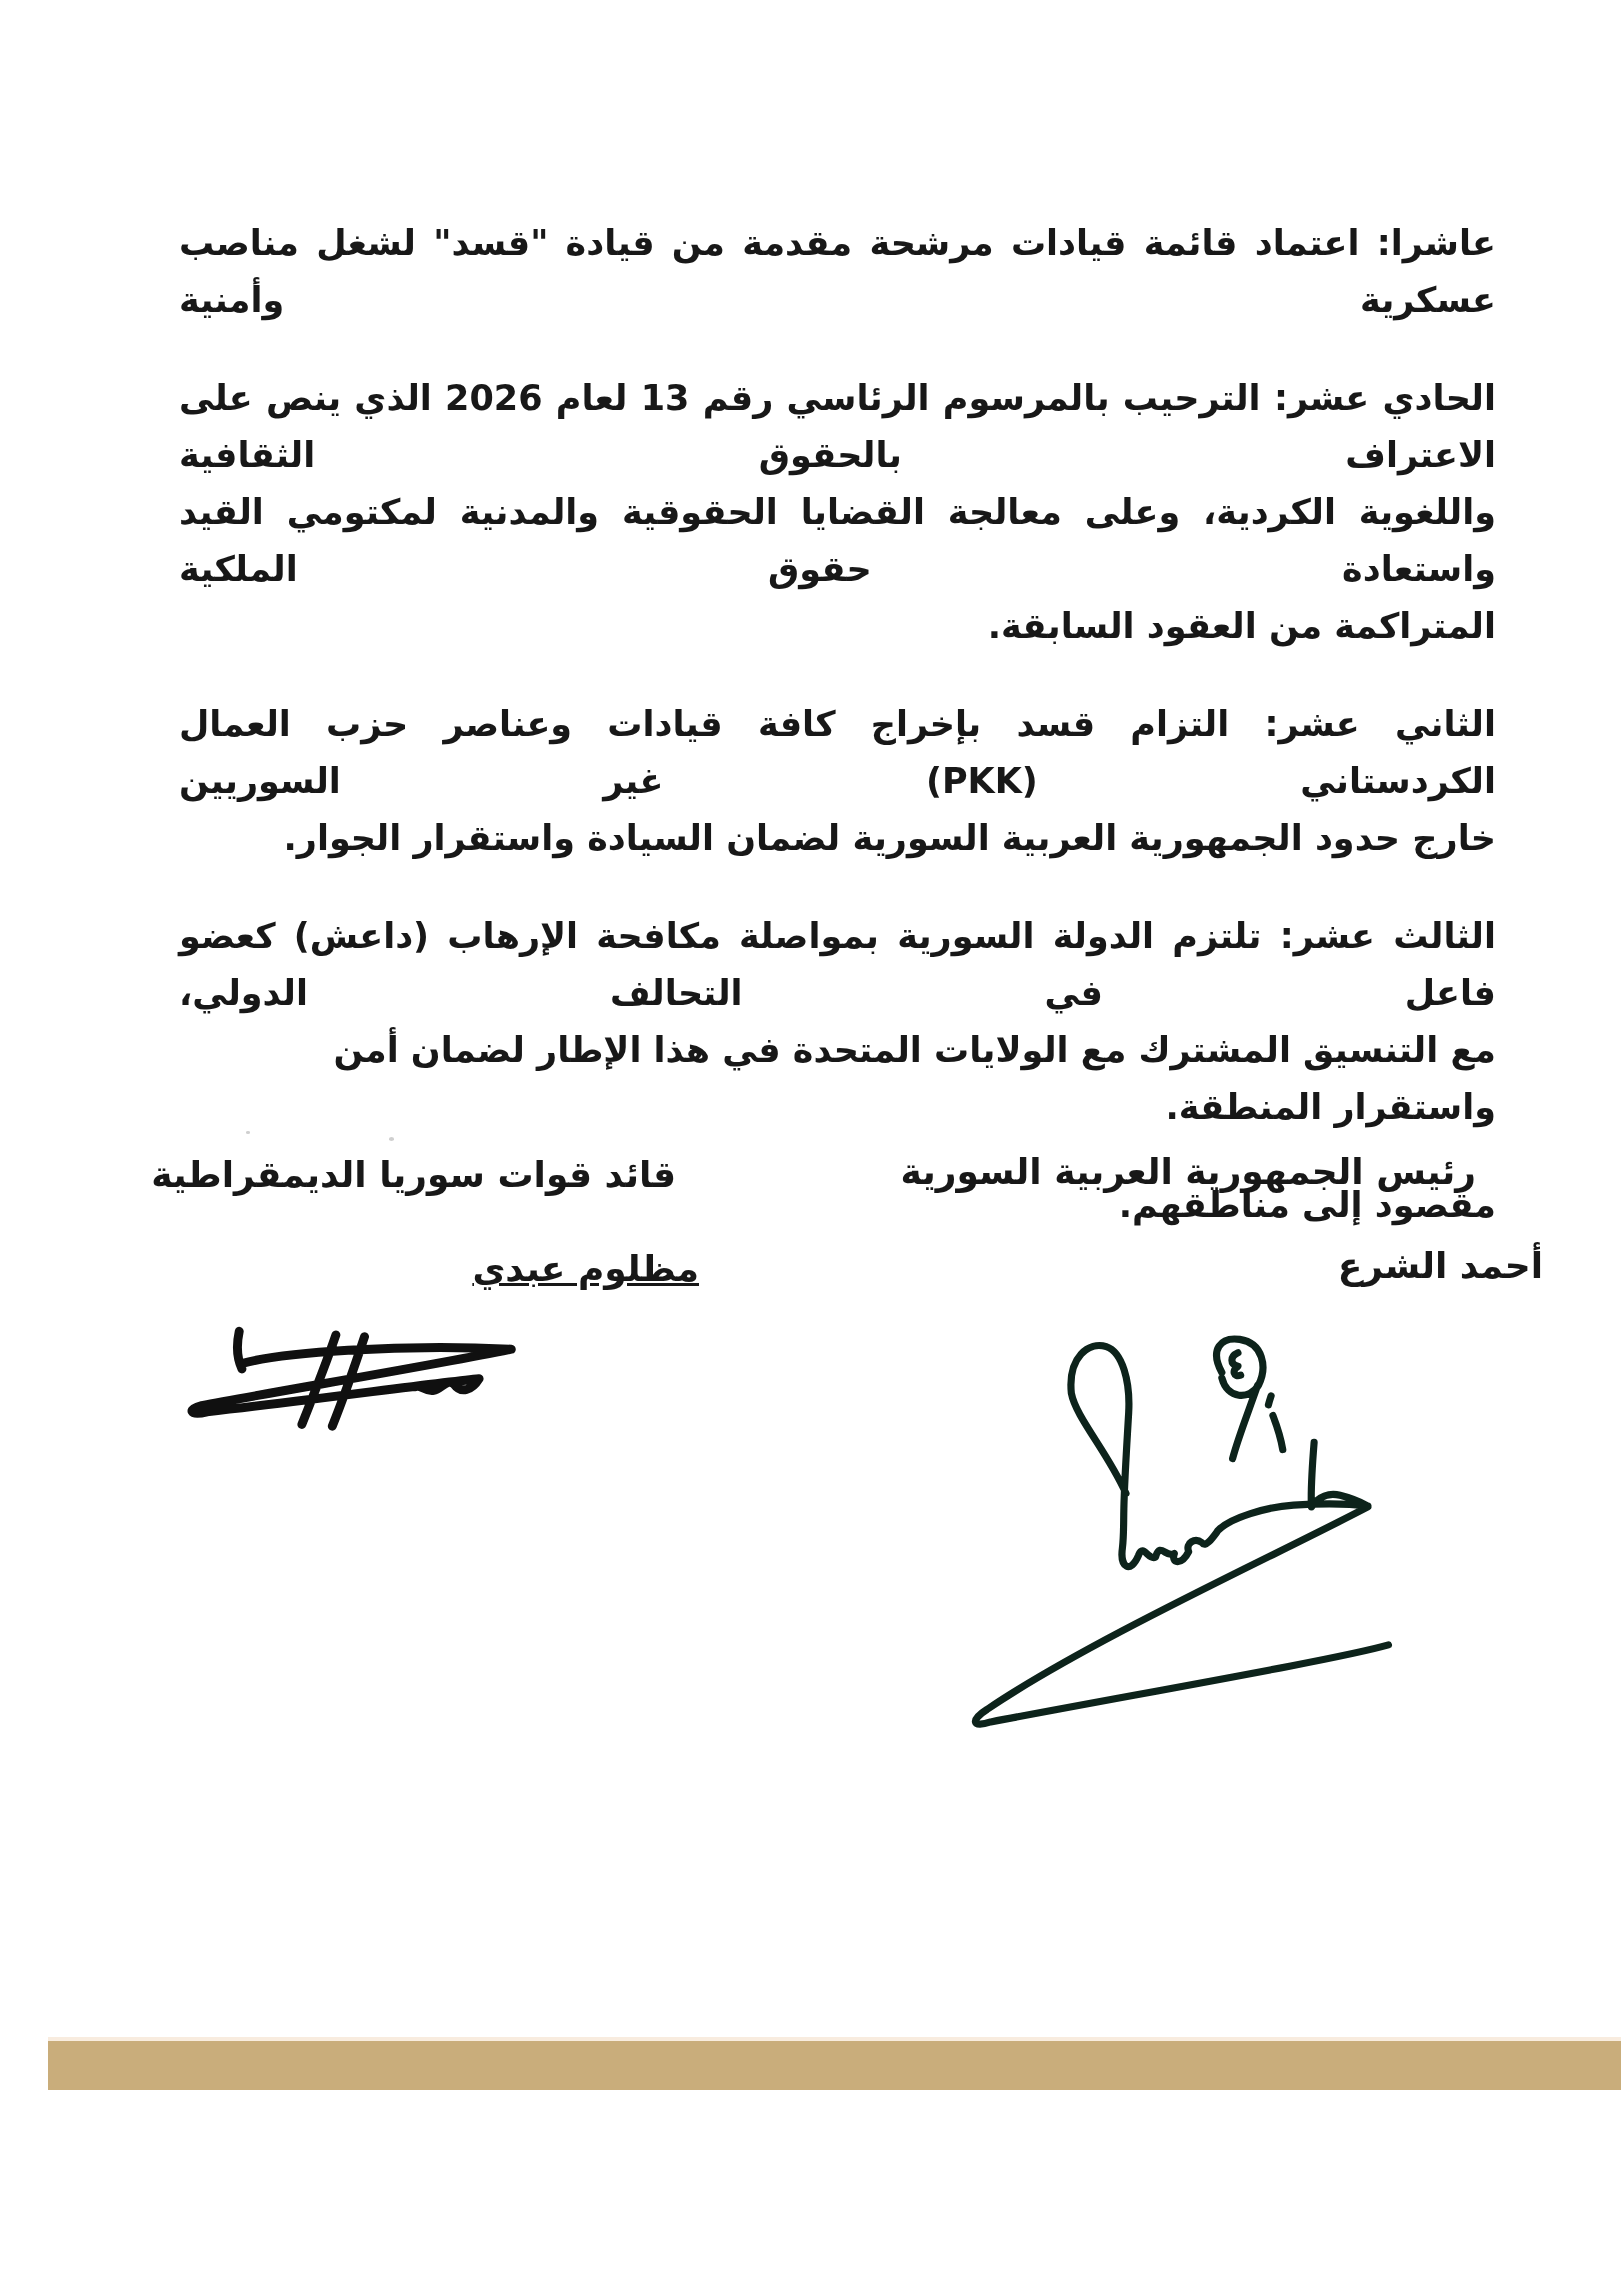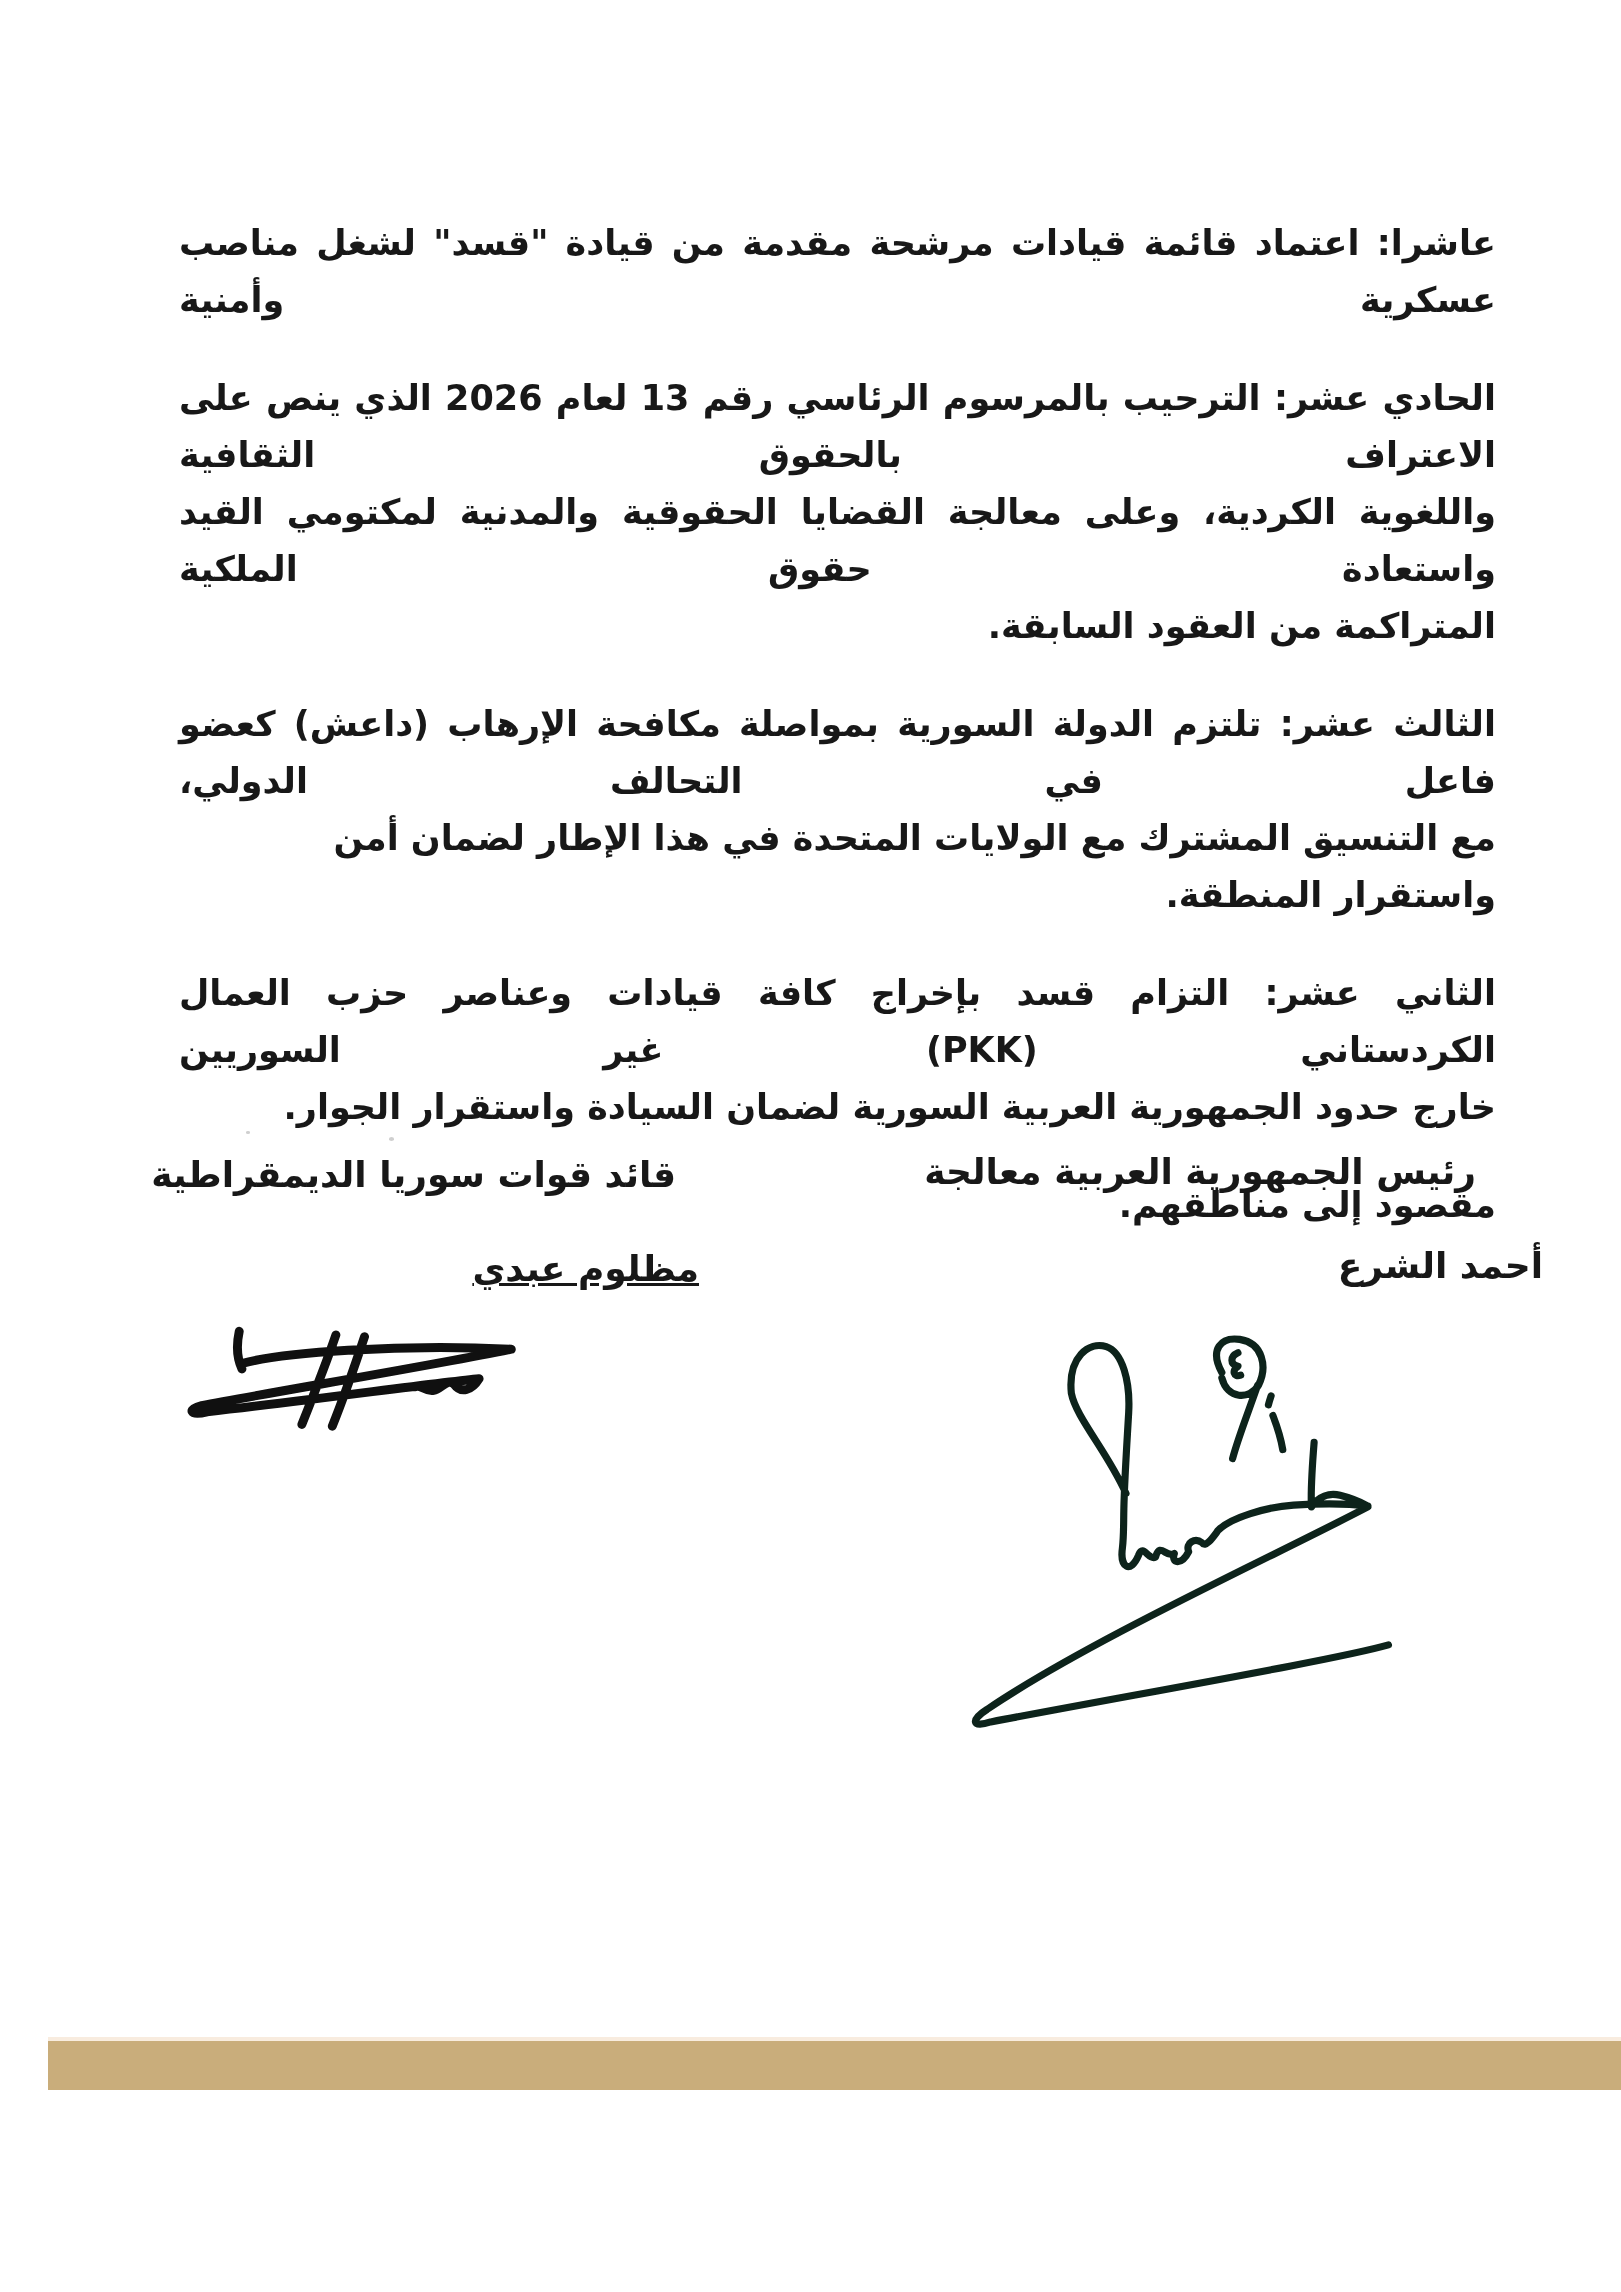--- a/index.html
+++ b/index.html
@@ -72,36 +72,36 @@
       <div class="line j"><strong class="lead">عاشرا:</strong><span> اعتماد قائمة قيادات مرشحة مقدمة من قيادة "قسد" لشغل مناصب عسكرية وأمنية</span></div>
     </div>
 
     <div class="para">
       <div class="line j"><strong class="lead">الحادي عشر:</strong><span> الترحيب بالمرسوم الرئاسي رقم 13 لعام 2026 الذي ينص على الاعتراف بالحقوق الثقافية</span></div>
       <div class="line j">واللغوية الكردية، وعلى معالجة القضايا الحقوقية والمدنية لمكتومي القيد واستعادة حقوق الملكية</div>
       <div class="line r">المتراكمة من العقود السابقة.</div>
     </div>
 
     <div class="para">
-      <div class="line j"><strong class="lead">الثالث عشر:</strong><span> تلتزم الدولة السورية بمواصلة مكافحة الإرهاب (داعش) كعضو فاعل في التحالف الدولي،</span></div>
-      <div class="line r">مع التنسيق المشترك مع الولايات المتحدة في هذا الإطار لضمان أمن واستقرار المنطقة.</div>
+      <div class="line j"><strong class="lead">الثاني عشر:</strong><span> التزام قسد بإخراج كافة قيادات وعناصر حزب العمال الكردستاني (PKK) غير السوريين</span></div>
+      <div class="line r">خارج حدود الجمهورية العربية السورية لضمان السيادة واستقرار الجوار.</div>
     </div>
 
     <div class="para">
-      <div class="line j"><strong class="lead">الثاني عشر:</strong><span> التزام قسد بإخراج كافة قيادات وعناصر حزب العمال الكردستاني (PKK) غير السوريين</span></div>
-      <div class="line r">خارج حدود الجمهورية العربية السورية لضمان السيادة واستقرار الجوار.</div>
+      <div class="line j"><strong class="lead">الثالث عشر:</strong><span> تلتزم الدولة السورية بمواصلة مكافحة الإرهاب (داعش) كعضو فاعل في التحالف الدولي،</span></div>
+      <div class="line r">مع التنسيق المشترك مع الولايات المتحدة في هذا الإطار لضمان أمن واستقرار المنطقة.</div>
     </div>
 
     <div class="para">
       <div class="line r">مقصود إلى مناطقهم.</div>
     </div>
 
   </div>
 
-  <div class="sig-title sig-title-right">رئيس الجمهورية العربية معالجة</div>
+  <div class="sig-title sig-title-right">رئيس الجمهورية العربية السورية</div>
   <div class="sig-title sig-title-left">قائد قوات سوريا الديمقراطية</div>
   <div class="sig-name sig-name-right">أحمد الشرع</div>
   <div class="sig-name sig-name-left">مظلوم عبدي</div>
 
   <svg class="sig-svg sig-svg-left" width="537" height="179" viewBox="0 0 600 200" xmlns="http://www.w3.org/2000/svg">
     <path class="sig-stroke-left" stroke-width="10" d="
       M 74,16 C 71,30 71,45 77,58
       M 77,52 C 120,40 250,30 378,36
       C 300,52 100,86 32,99
       C 16,103 18,111 38,106

